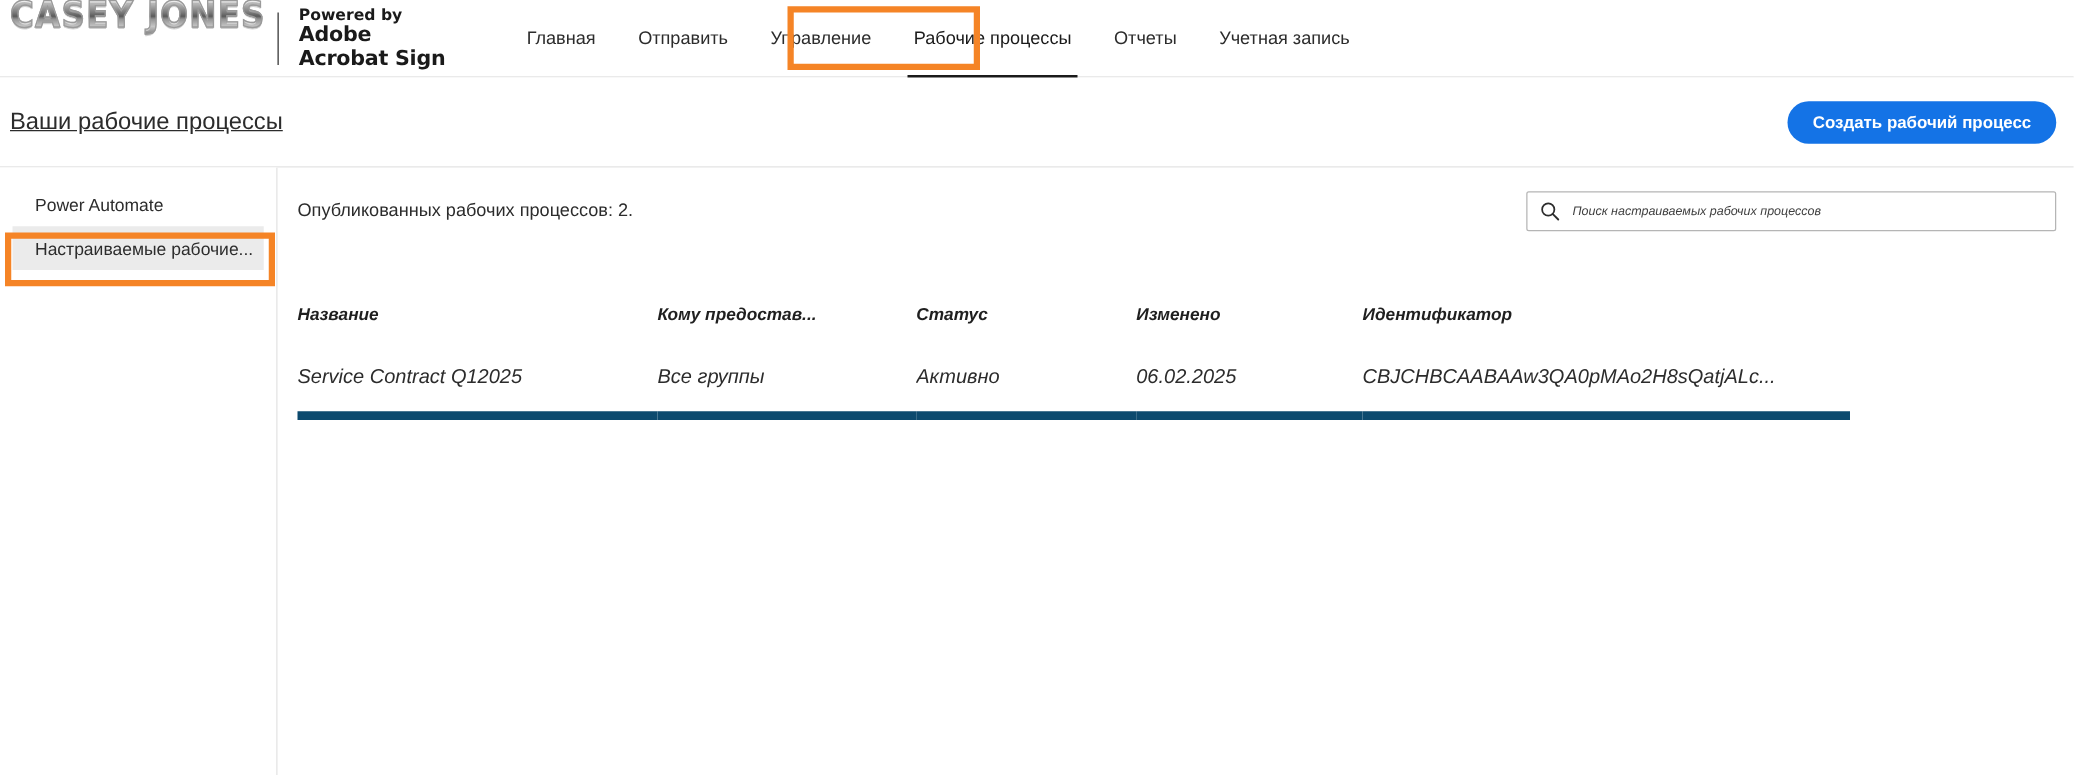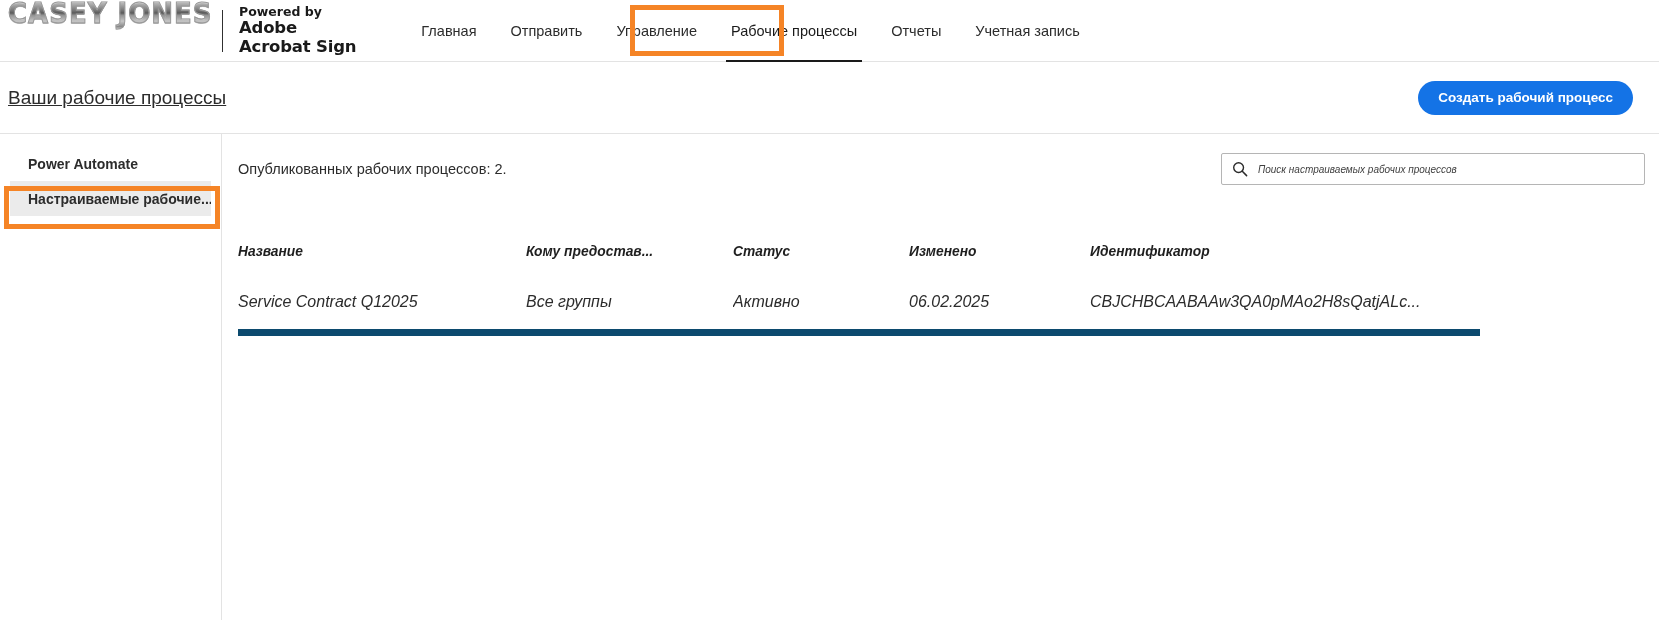--- a/index.html
+++ b/index.html
@@ -122,21 +122,21 @@
   }
   .page-title {
     font-size: 19px;
     color: #2c2c2c;
     padding-left: 8px;
     font-weight: 400;
     text-decoration: underline;
   }
   .create-btn {
     position: absolute;
-    right: 26px;
+    right: 14px;
     top: 50%;
     transform: translateY(-50%);
     background: #1473e6;
     color: #ffffff;
     border: none;
     border-radius: 18px;
     height: 34px;
     padding: 0 20px;
     font-size: 13.5px;
     font-weight: 700;
@@ -151,21 +151,20 @@
     height: calc(620px - 62px - 72px);
   }
 
   .sidebar {
     width: 222px;
     flex: 0 0 222px;
     border-right: 1px solid #e3e3e3;
     background: #ffffff;
     padding-top: 12px;
     position: relative;
-    font-weight: bold;
   }
   .side-item {
     height: 35px;
     display: flex;
     align-items: center;
     padding-left: 18px;
     font-size: 14px;
     color: #2c2c2c;
     cursor: pointer;
     margin: 0 10px 0 10px;

